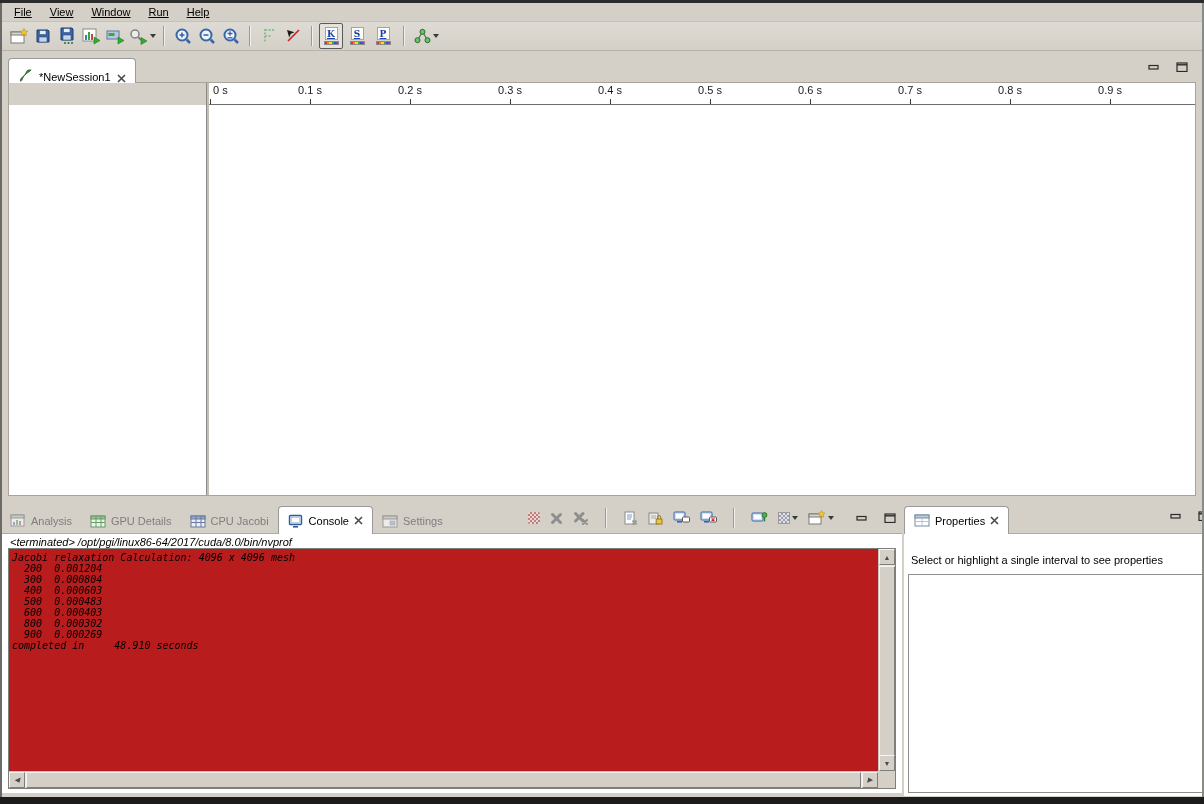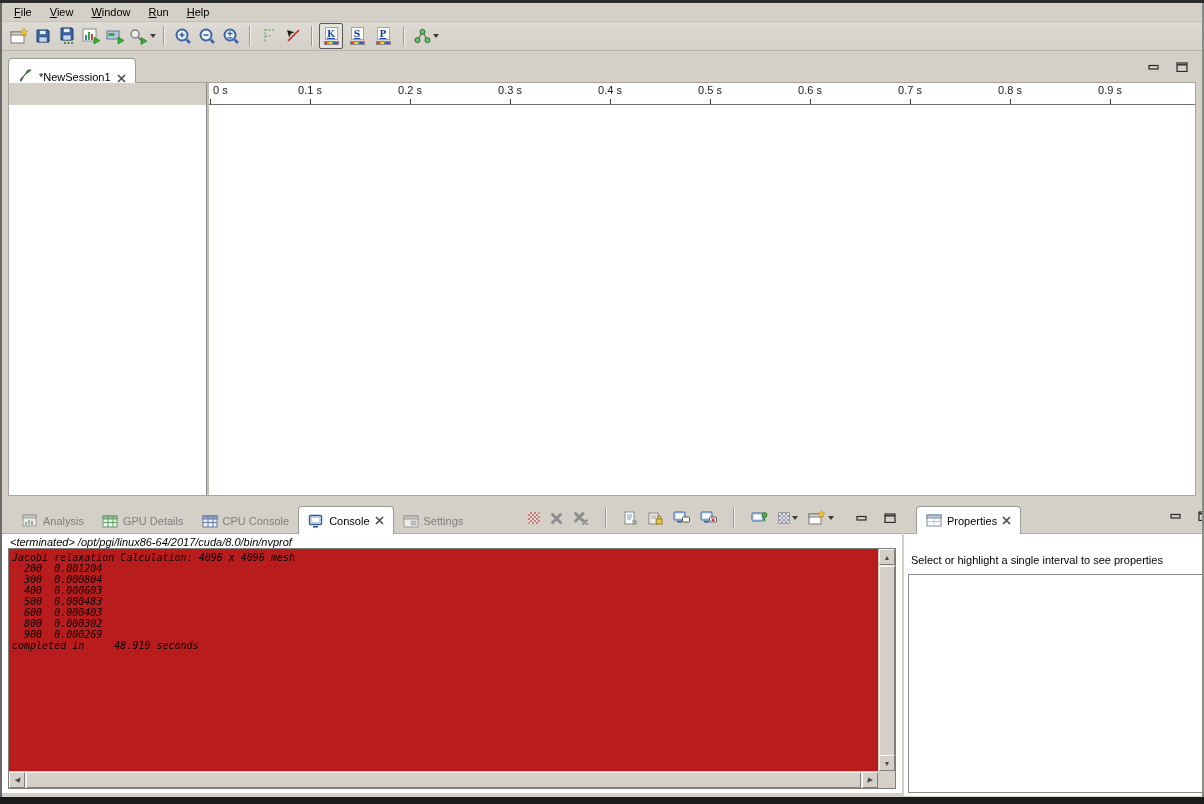--- a/index.html
+++ b/index.html
@@ -4,21 +4,21 @@
 <style>
   * { margin:0; padding:0; box-sizing:border-box; }
   html,body { width:1204px; height:804px; }
   body { font-family:"Liberation Sans",sans-serif; font-size:11px; color:#000; background:#d4d0c8; }
   .win { position:relative; width:1204px; height:804px; background:#d4d0c8; overflow:hidden; border-top:3px solid #2b2b2b; }
   .edge-l { position:absolute; left:0; top:0; bottom:0; width:2px; background:#6a6a66; z-index:50; }
   .edge-r { position:absolute; right:0; top:0; bottom:0; width:2px; background:#8a8a86; z-index:50; }
   .bottom-strip { position:absolute; left:0; right:0; bottom:0; height:7px; background:#1c1c1c; z-index:50; }
 
   
-  .menubar { position:absolute; left:2px; right:2px; top:0; height:19px; display:flex; align-items:center; padding-left:8px; border-bottom:1px solid #c6c2ba; }
+  .menubar { position:absolute; left:2px; right:2px; top:0; height:19px; display:flex; align-items:center; padding-left:8px; border-bottom:1px solid #c6c2ba;text-decoration:underline; }
   .menu-item { padding:2px 8px 3px 4px; margin-right:6px; cursor:default; }
   .menu-item u { text-decoration:underline; }
 
   
   .toolbar { position:absolute; left:2px; right:2px; top:19px; height:29px; display:flex; align-items:center; padding-left:5px; border-bottom:1px solid #b8b4ac; background:linear-gradient(#dedbd4,#d4d0c8); }
   .tbtn { width:24px; height:25px; display:flex; align-items:center; justify-content:center; border:1px solid transparent; border-radius:2px; }
   .tbtn.wide { width:30px; }
   .tsep { width:0; height:20px; border-left:1px solid #9a9a96; border-right:1px solid #f2f0ec; margin:0 6px; }
   .caret { width:0; height:0; border-left:3px solid transparent; border-right:3px solid transparent; border-top:4px solid #3a3a3a; margin-left:2px; }
   .mode-btn { width:24px; height:26px; display:inline-flex; flex-direction:column; align-items:center; justify-content:center; border:1px solid transparent; margin-right:2px; }
@@ -38,21 +38,21 @@
   .ruler-tick { position:absolute; top:0; height:100%; width:1px; }
   .ruler-label { position:absolute; bottom:8px; transform:translateX(-50%); white-space:nowrap; color:#1a1a1a; font-size:11px; }
   .ruler-label.first { transform:none; left:3px; }
   .ruler-mark { position:absolute; bottom:0; left:0; width:1px; height:5px; background:#3a3a3a; }
   .timeline-canvas { position:absolute; left:200px; right:0; top:22px; bottom:0; background:#fff; }
 
   
   .view { position:absolute; top:500px; height:297px; }
   .console-view { left:1px; width:901px; }
   .props-view { left:904px; width:316px; }
-  .view-tabs { position:absolute; left:0; top:0; right:0; height:30px; display:flex; align-items:flex-end; padding-left:12px; }
+  .view-tabs { position:absolute; left:0; top:0; right:0; height:30px; display:flex; align-items:flex-end; padding-left:0; }
   .vtab { height:24px; display:flex; align-items:center; gap:5px; padding:0 9px; color:#7e7e7e; white-space:nowrap; }
   .vtab.active { background:#fff; color:#000; border:1px solid #9a9a96; border-bottom:none; border-radius:4px 4px 0 0; height:28px; margin-bottom:-1px; z-index:5; position:relative; }
   .view-content { position:absolute; left:0; top:30px; right:0; background:#fff; border-top:1px solid #b0aca4; }
   .console-content { bottom:7px;font-style:italic; }
   .props-content { bottom:4px; }
   .console-status { position:absolute; left:9px; top:2px; font-size:11px; white-space:nowrap; }
   .console-box { position:absolute; left:7px; top:14px; right:6px; bottom:4px; border:1px solid #7e7e7a; background:#b91c1c; }
   .console-output { position:absolute; left:3px; top:3px; right:19px; bottom:19px; overflow:hidden; font-family:"DejaVu Sans Mono",monospace; font-size:10px; line-height:11px; }
   .console-line { white-space:pre; }
   .console-toolbar { position:absolute; right:6px; top:4px; display:flex; align-items:center; gap:10px; height:22px; }
@@ -299,21 +299,21 @@
           <span>GPU Details</span>
         </span>
       <span class="vtab">
           <svg width="16" height="13" viewBox="0 0 16 13">
             <rect x="1" y="1" width="14" height="11" fill="#eaeef8" stroke="#6a7a9a"></rect>
             <rect x="1" y="1" width="14" height="3" fill="#8fa8d8" stroke="#6a7a9a"></rect>
             <line x1="6" y1="1" x2="6" y2="12" stroke="#6a7a9a"></line>
             <line x1="11" y1="1" x2="11" y2="12" stroke="#6a7a9a"></line>
             <line x1="1" y1="7.5" x2="15" y2="7.5" stroke="#6a7a9a"></line>
           </svg>
-          <span>CPU Console</span>
+          <span>CPU Jacobi</span>
         </span>
       <span class="vtab active">
           <svg width="16" height="14" viewBox="0 0 16 14">
             <rect x="1.5" y="1.5" width="12" height="9" rx="1" fill="#dce8f8" stroke="#2f5b9a" stroke-width="1.4"></rect>
             <rect x="3.5" y="3.5" width="8" height="5" fill="#fff" stroke="#9aaabb" stroke-width=".5"></rect>
             <line x1="5" y1="12.8" x2="10" y2="12.8" stroke="#2f5b9a" stroke-width="1.6"></line>
           </svg>
           <span>Console</span>
           <svg width="9" height="9" viewBox="0 0 9 9">
             <path d="M1 1 L8 8 M8 1 L1 8" stroke="#4a4a4a" stroke-width="1.6"></path>

